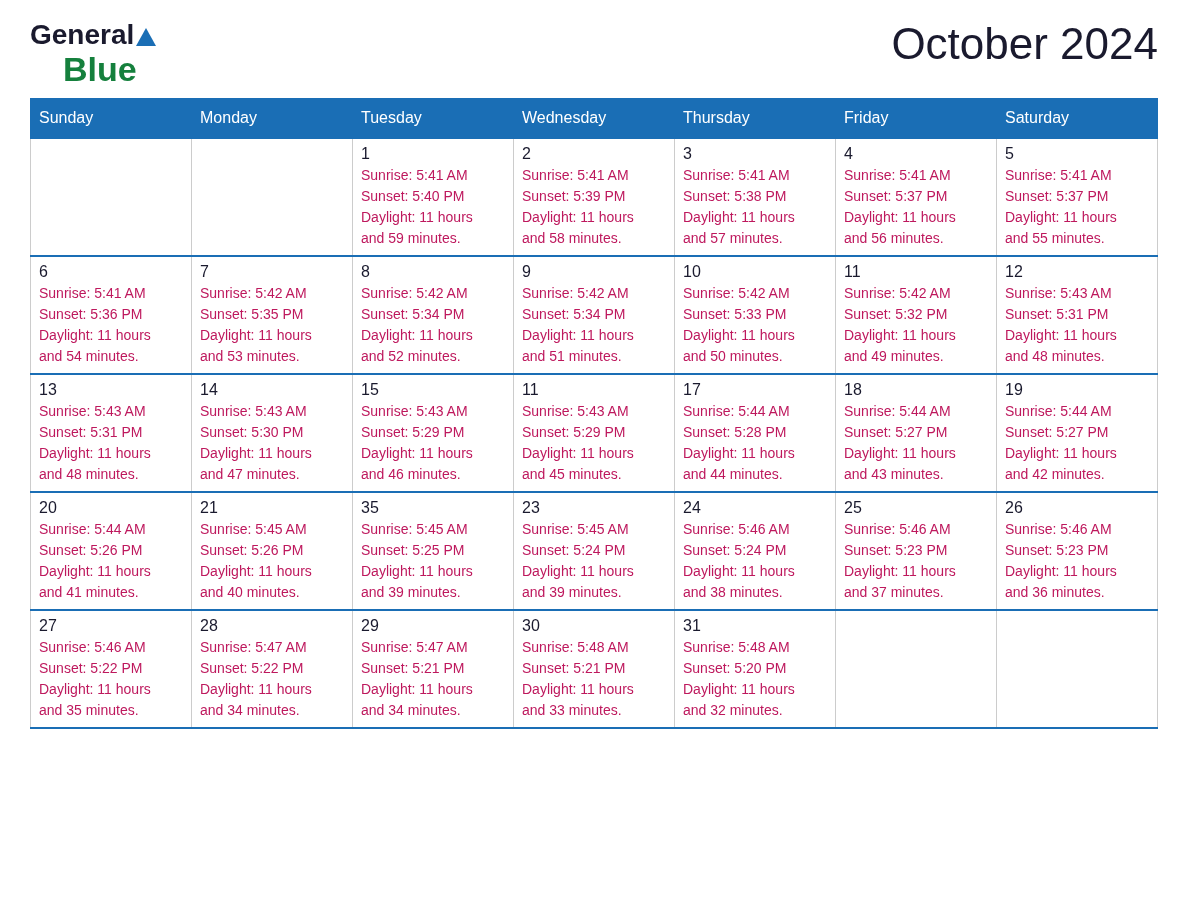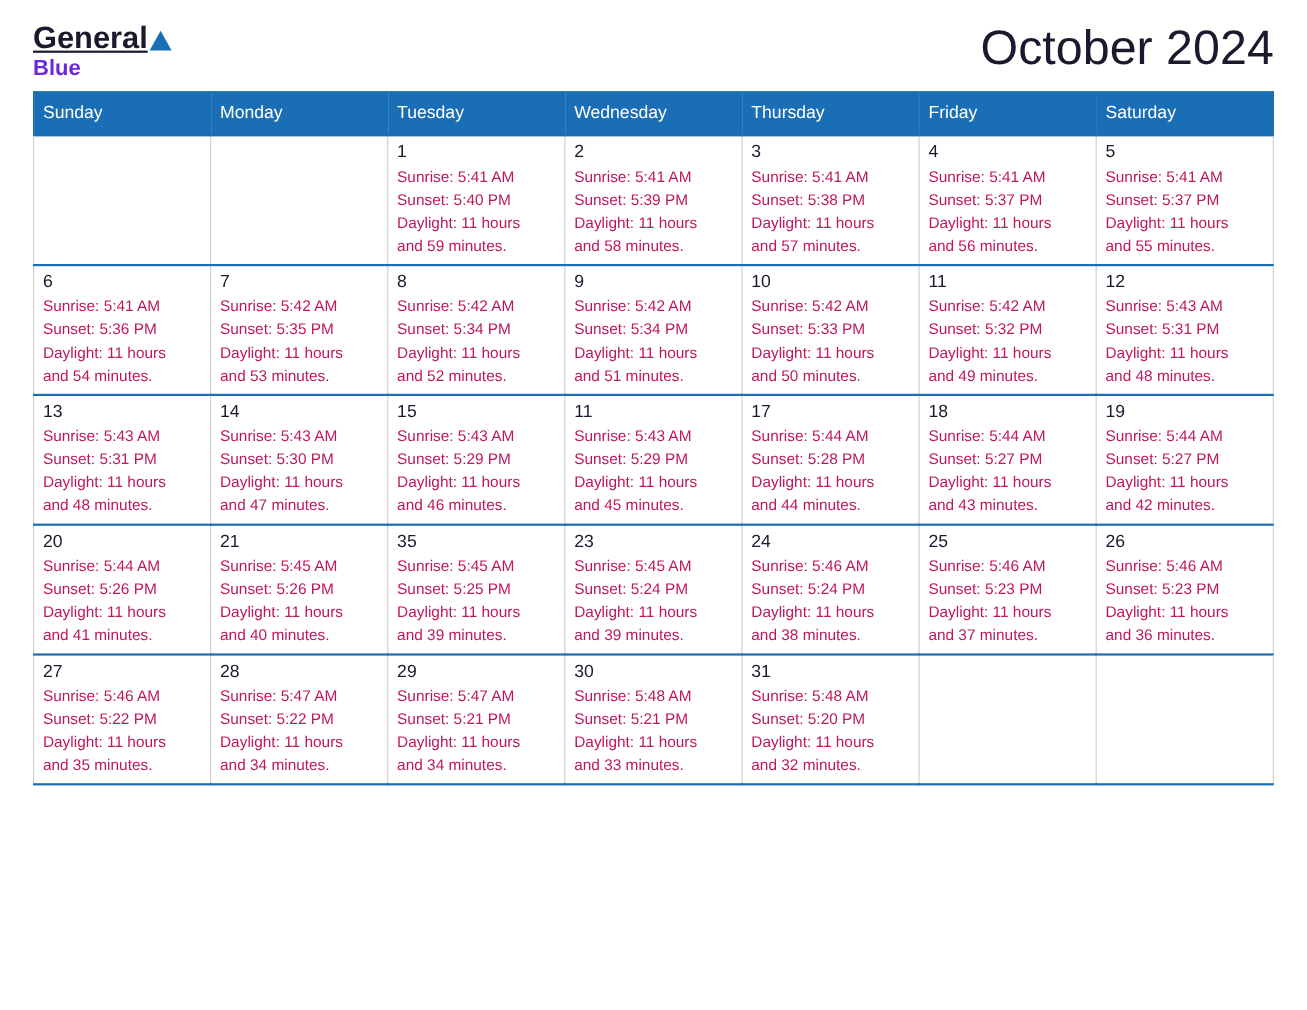--- a/index.html
+++ b/index.html
@@ -19,27 +19,27 @@
     .logo {
       display: flex;
       align-items: center;
       gap: 0;
     }
     .logo-text-general {
       font-size: 28px;
       font-weight: bold;
       color: #1a1a2e;
       font-family: Arial, sans-serif;
-      text-decoration: underline;
     }
     .logo-text-blue {
-      font-size: 20px;
+      font-size: 34px;
       font-weight: bold;
-      color: #6d28d9;
+      color: #15803d;
       font-family: Arial, sans-serif;
+      margin-left: 33px;
     }
     .logo-icon {
       display: inline-block;
       width: 0;
       height: 0;
       border-left: 10px solid transparent;
       border-right: 10px solid transparent;
       border-bottom: 18px solid #1a6eb5;
       margin-left: 2px;
       vertical-align: middle;

